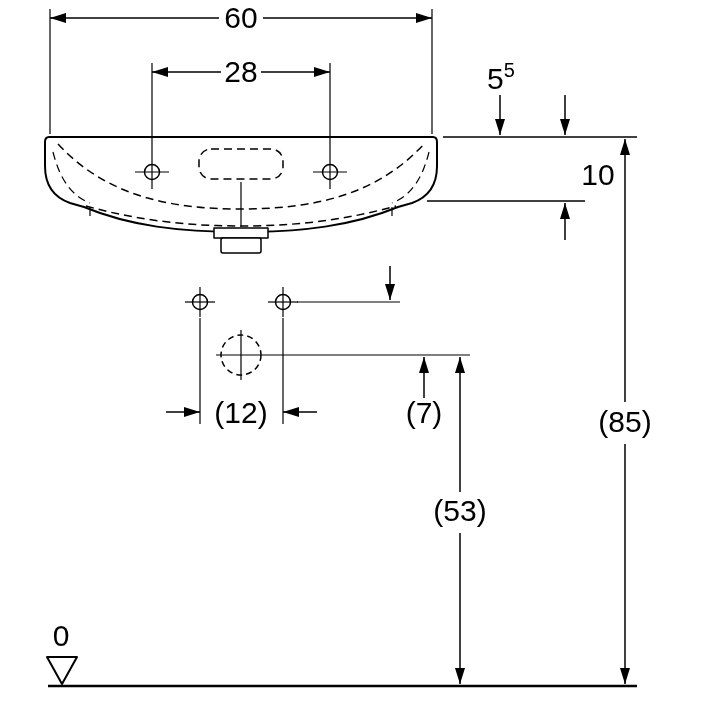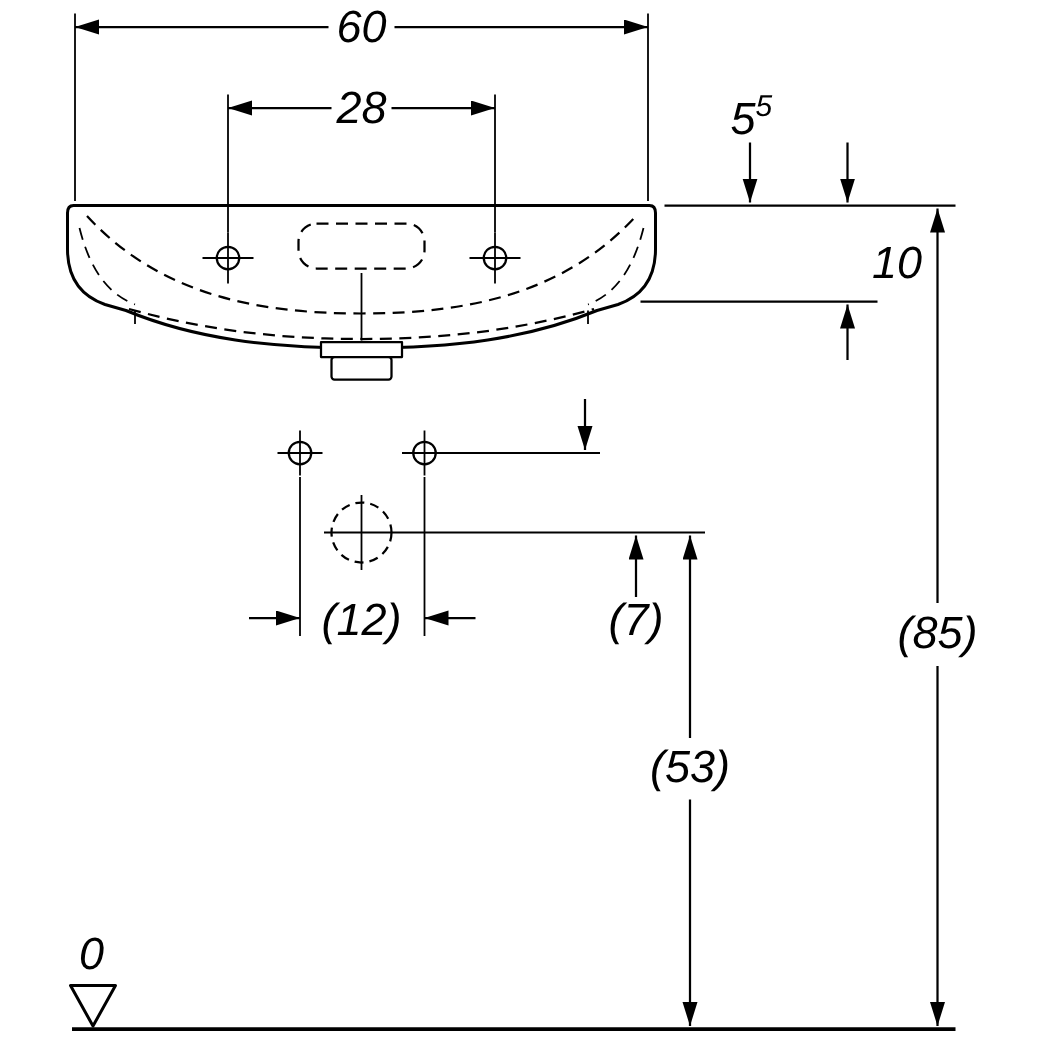--- a/index.html
+++ b/index.html
@@ -1,16 +1,16 @@
 <!DOCTYPE html>
 <html style="--line-color: #000000; --bg-color: #ffffff;"><head>
 <meta charset="utf-8">
 <style>
   html,body{margin:0;padding:0;background:#ffffff;}
-  .stage{width:694px;height:703px;background:var(--bg-color,#ffffff);position:relative;overflow:hidden;font-style:italic;}
+  .stage{width:694px;height:703px;background:var(--bg-color,#ffffff);position:relative;overflow:hidden;}
   svg{display:block;}
   .ln{stroke:var(--line-color,#000);fill:none;stroke-linecap:butt;stroke-linejoin:round;}
   .fillbg{fill:var(--bg-color,#ffffff);}
   .s12{stroke-width:1.2;}
   .s15{stroke-width:1.5;}
   .s2{stroke-width:2;}
   .s25{stroke-width:2.5;}
   .dash{stroke-dasharray:8 5;}
   .dashc{stroke-dasharray:6 4;}
   .arrowhead{fill:var(--line-color,#000);stroke:none;}

